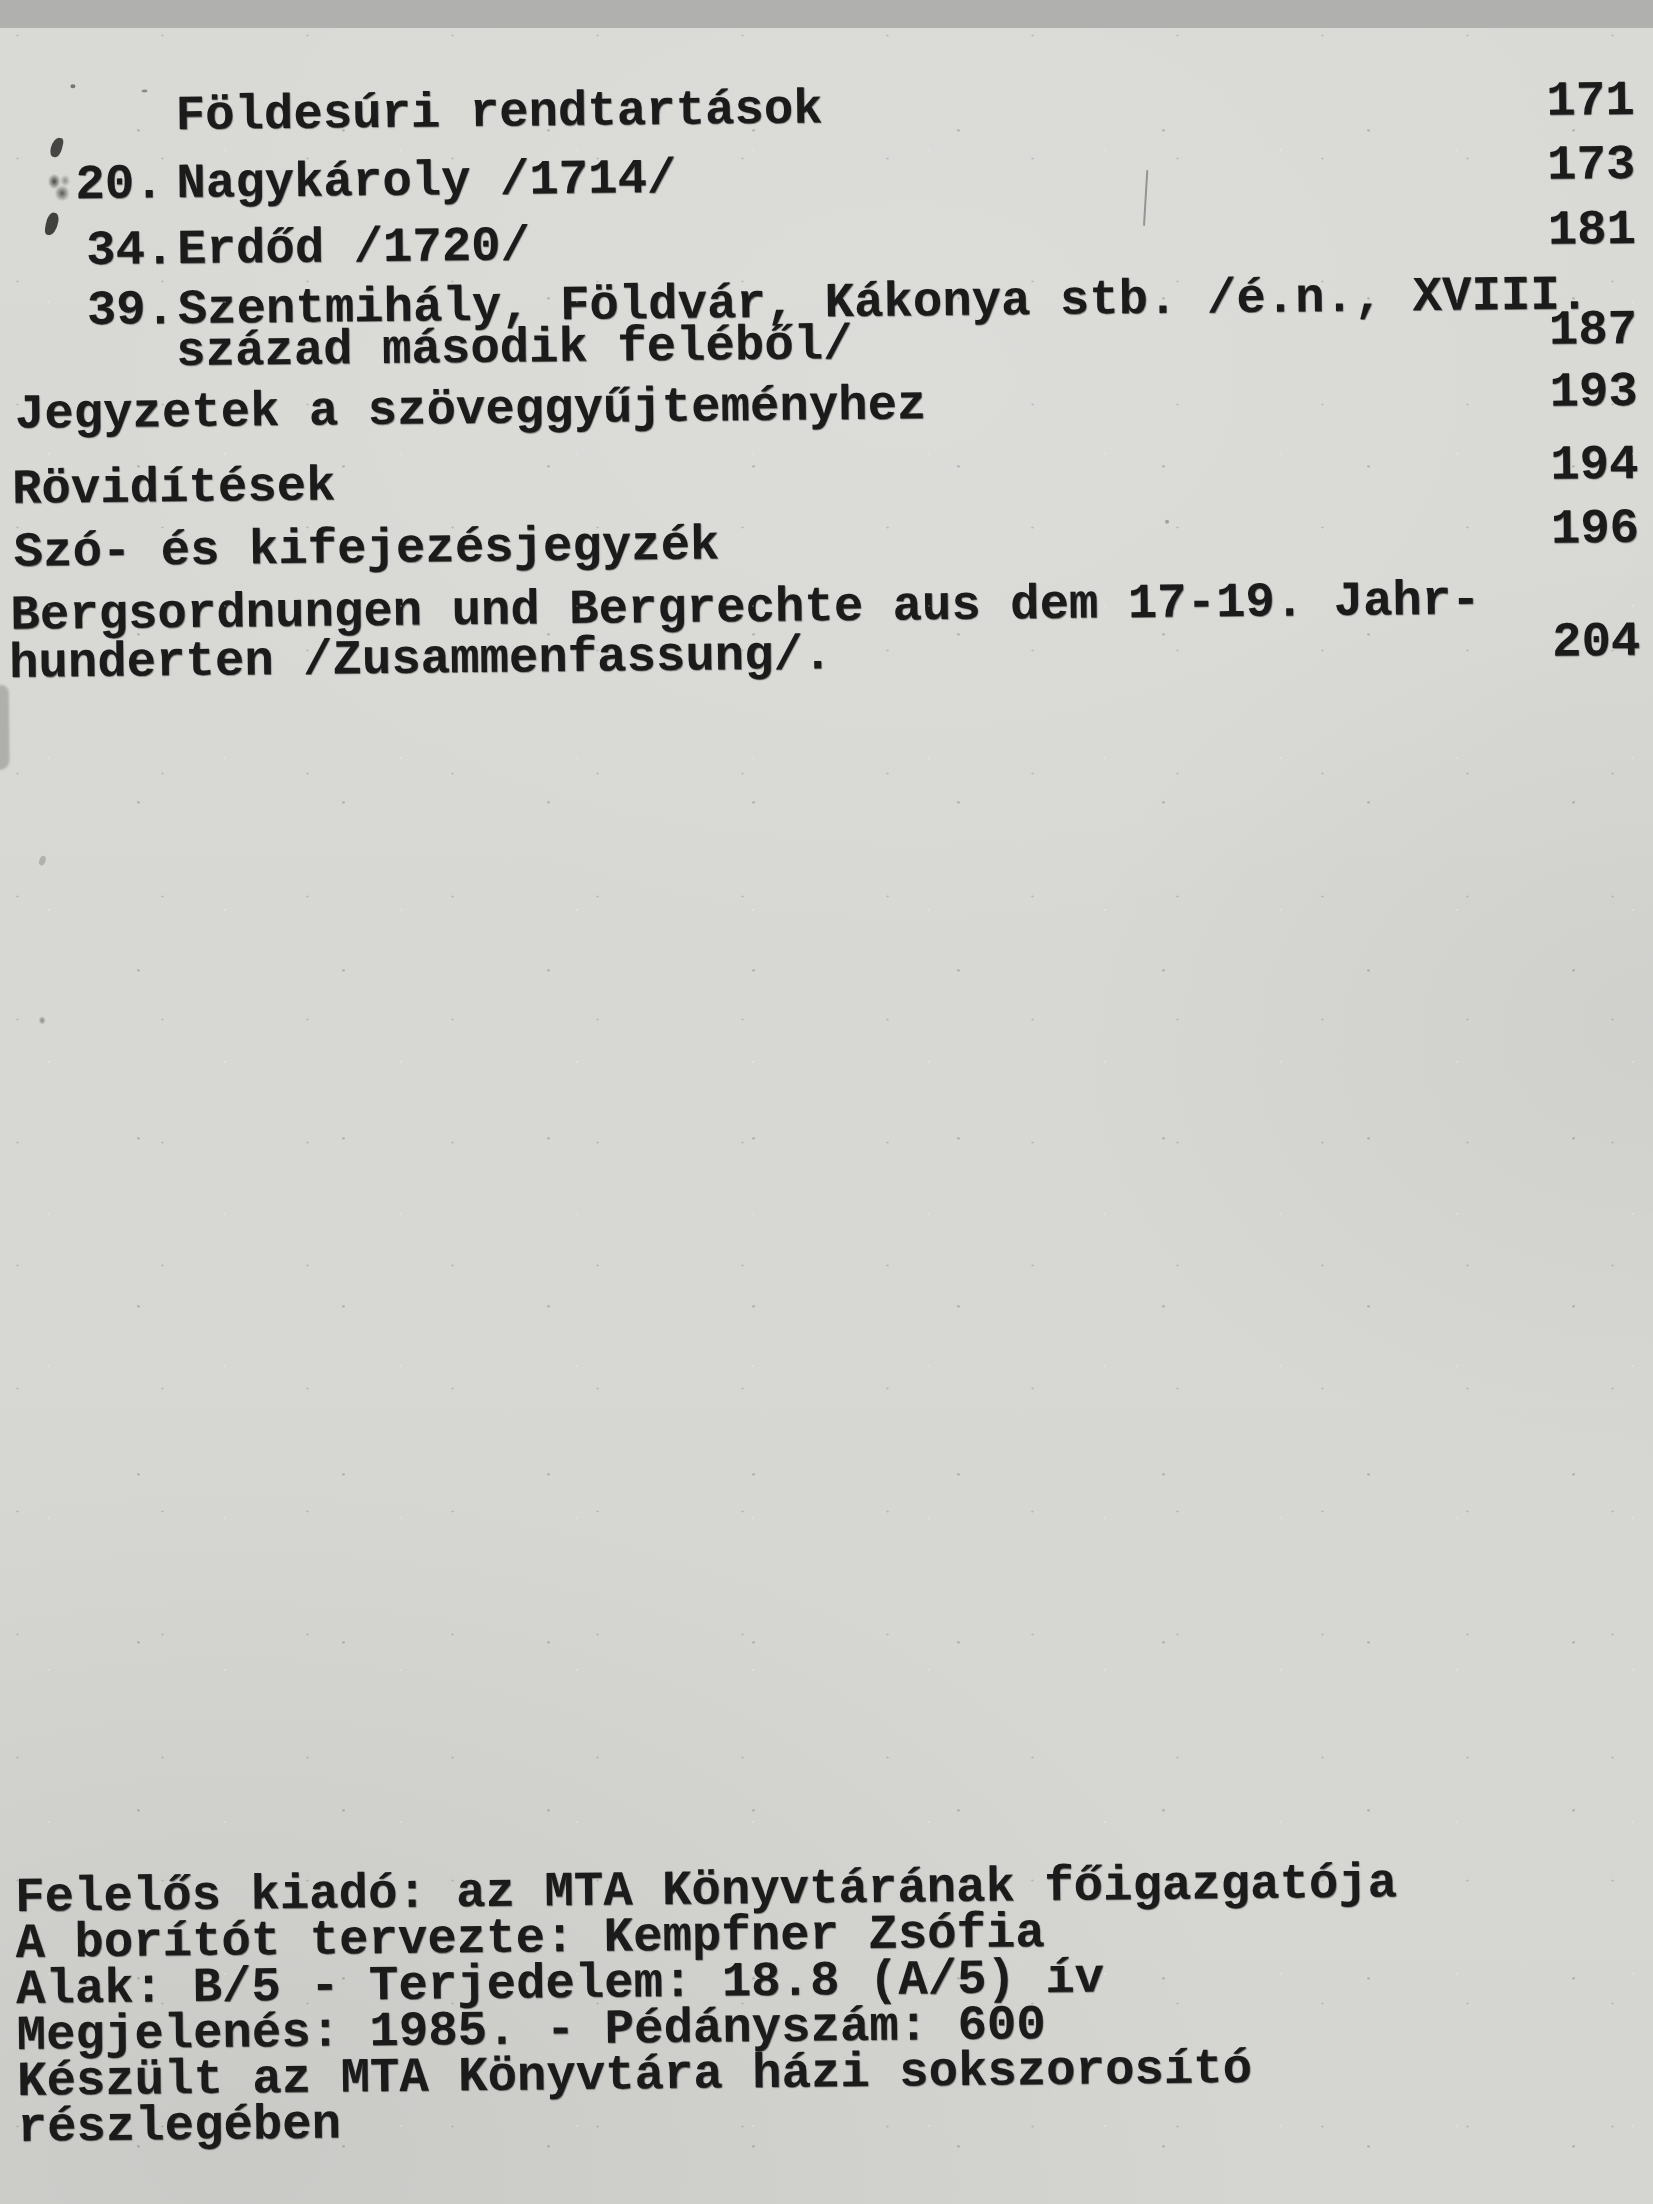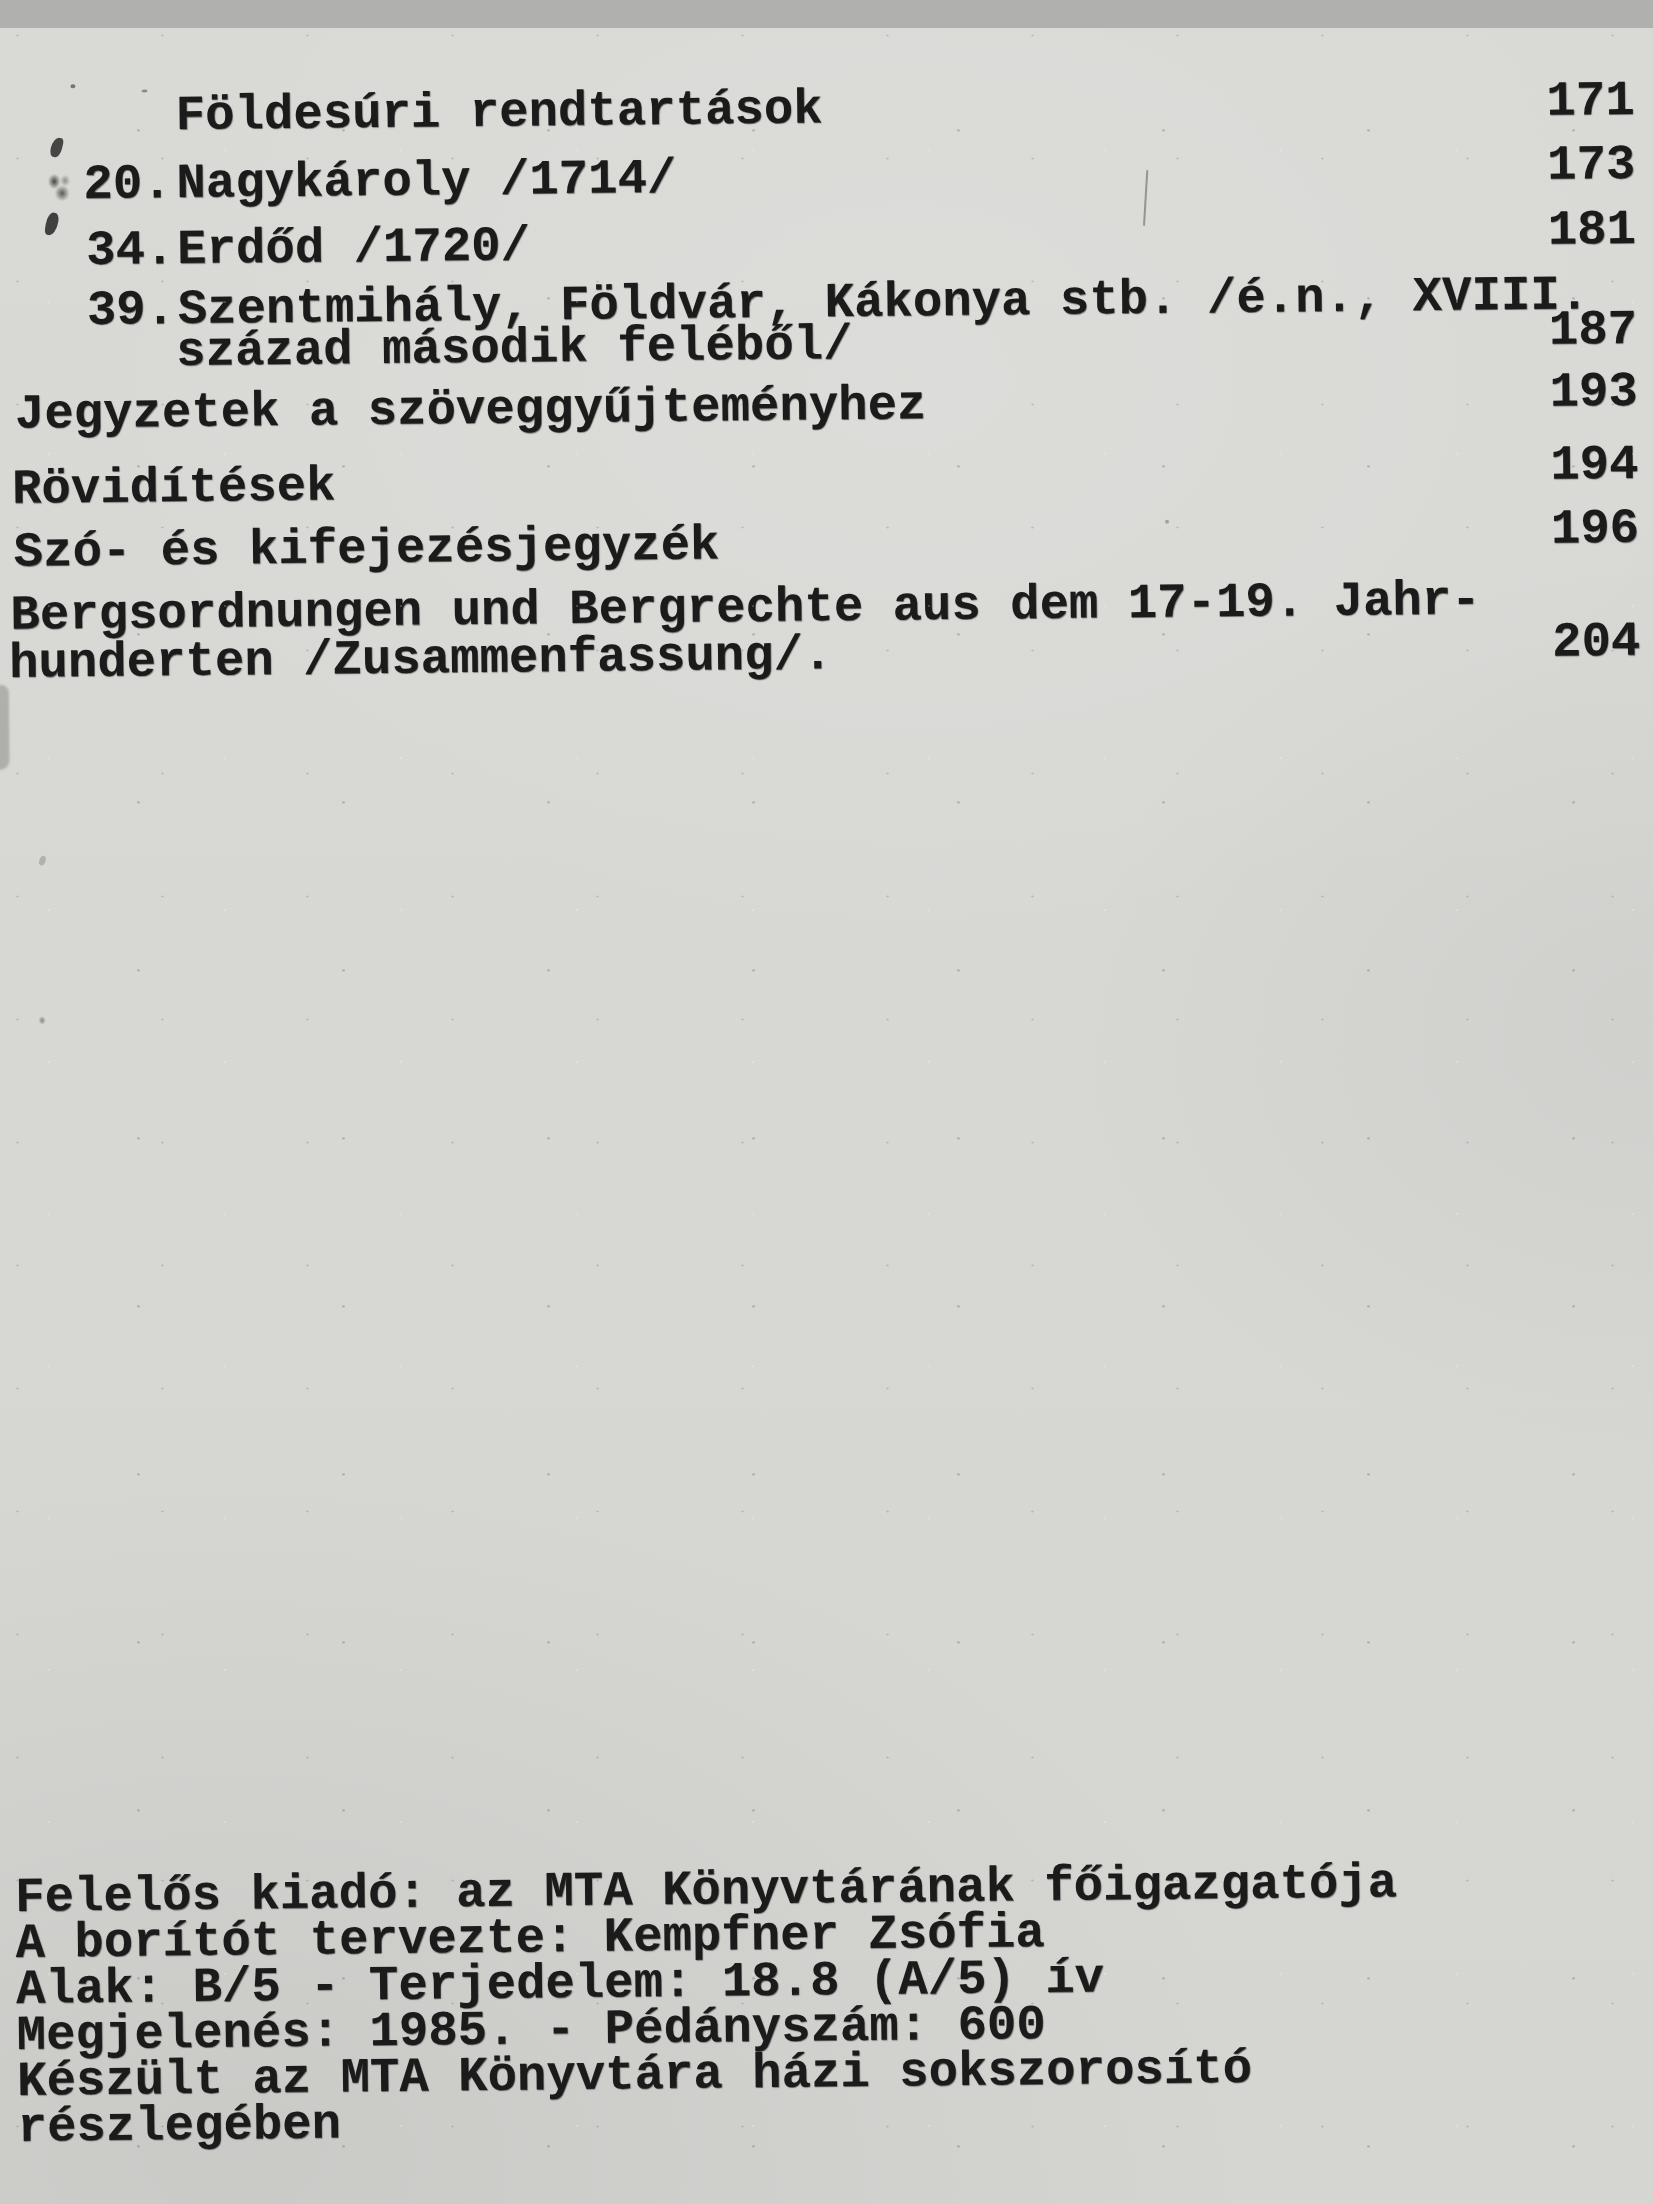--- a/index.html
+++ b/index.html
@@ -75,21 +75,21 @@
 </head>
 <body>
 
 <div class="page">
 
   <div class="scan">
 
     <div class="tw" style="left:187px;top:65px">Földesúri rendtartások</div>
     <div class="tw pagenum" style="top:65px">171</div>
 
-    <div class="tw" style="left:94px;top:133px">20.</div>
+    <div class="tw" style="left:86px;top:133px">20.</div>
     <div class="tw" style="left:187px;top:133px">Nagykároly /1714/</div>
     <div class="tw pagenum" style="top:129px">173</div>
 
     <div class="tw" style="left:96px;top:199px">34.</div>
     <div class="tw" style="left:187px;top:199px">Erdőd /1720/</div>
     <div class="tw pagenum" style="top:194px">181</div>
 
     <div class="tw" style="left:96px;top:259px">39.</div>
     <div class="tw" style="left:187px;top:259px">Szentmihály, Földvár, Kákonya stb. /é.n., XVIII.</div>
     <div class="tw" style="left:185px;top:301px">század második feléből/</div>

